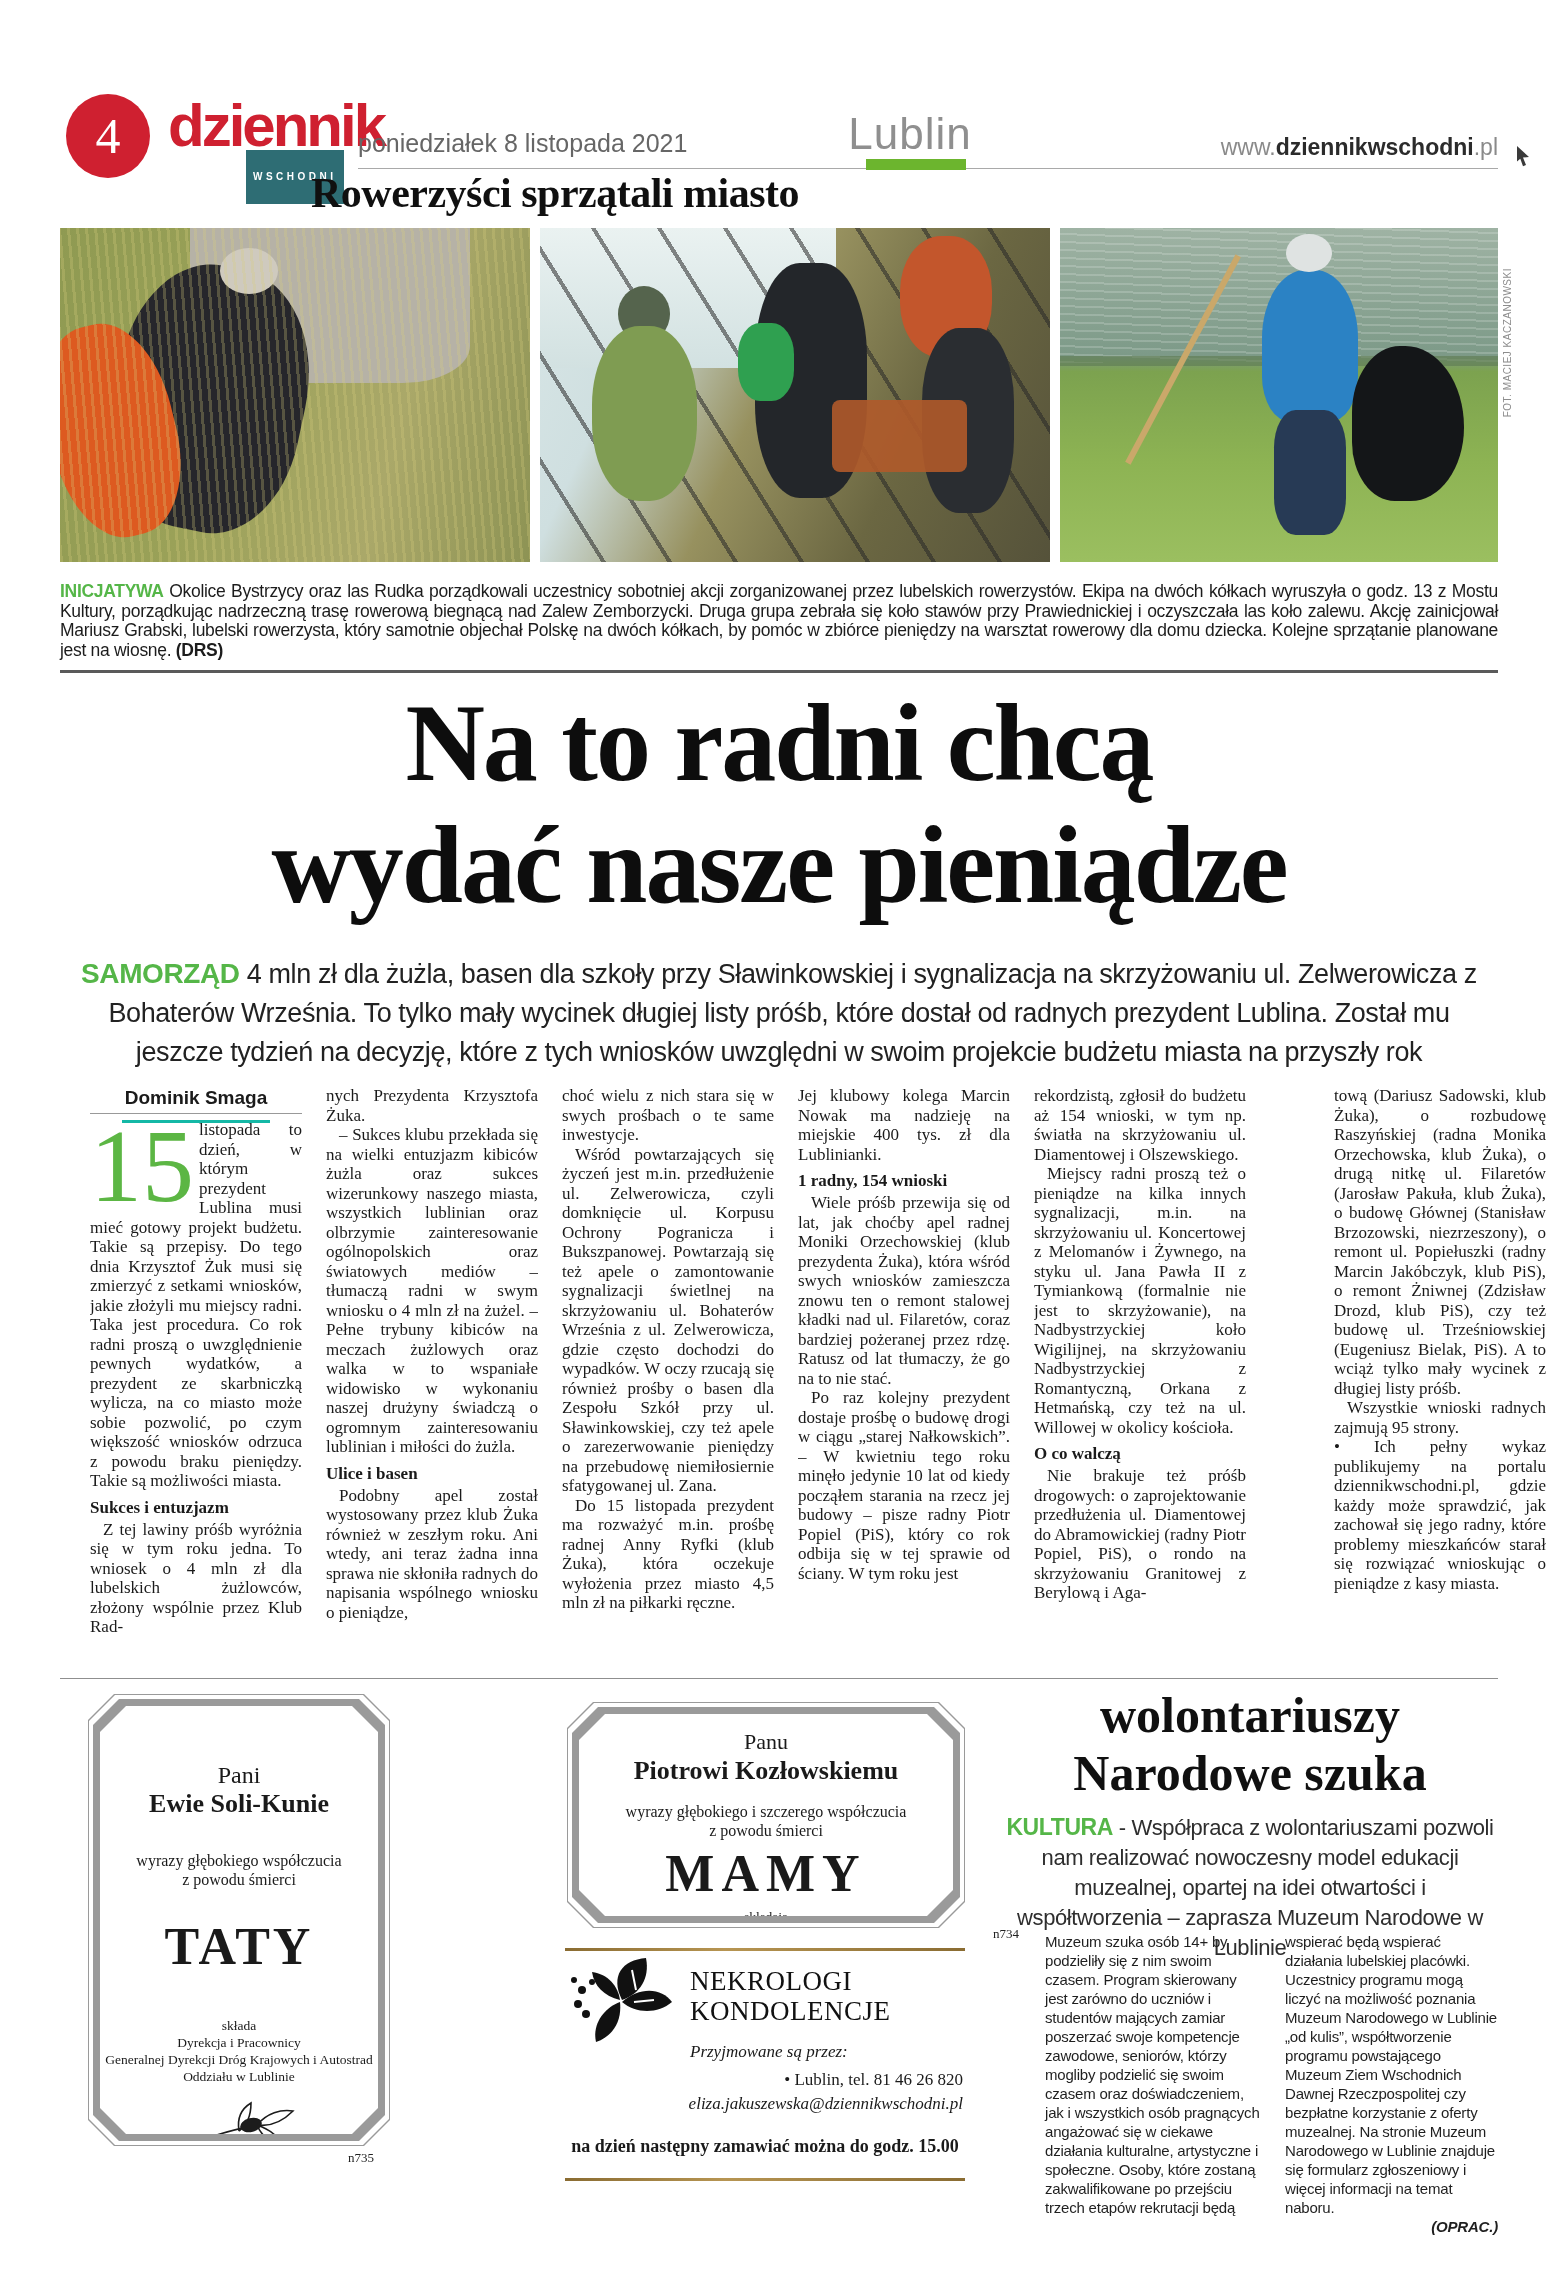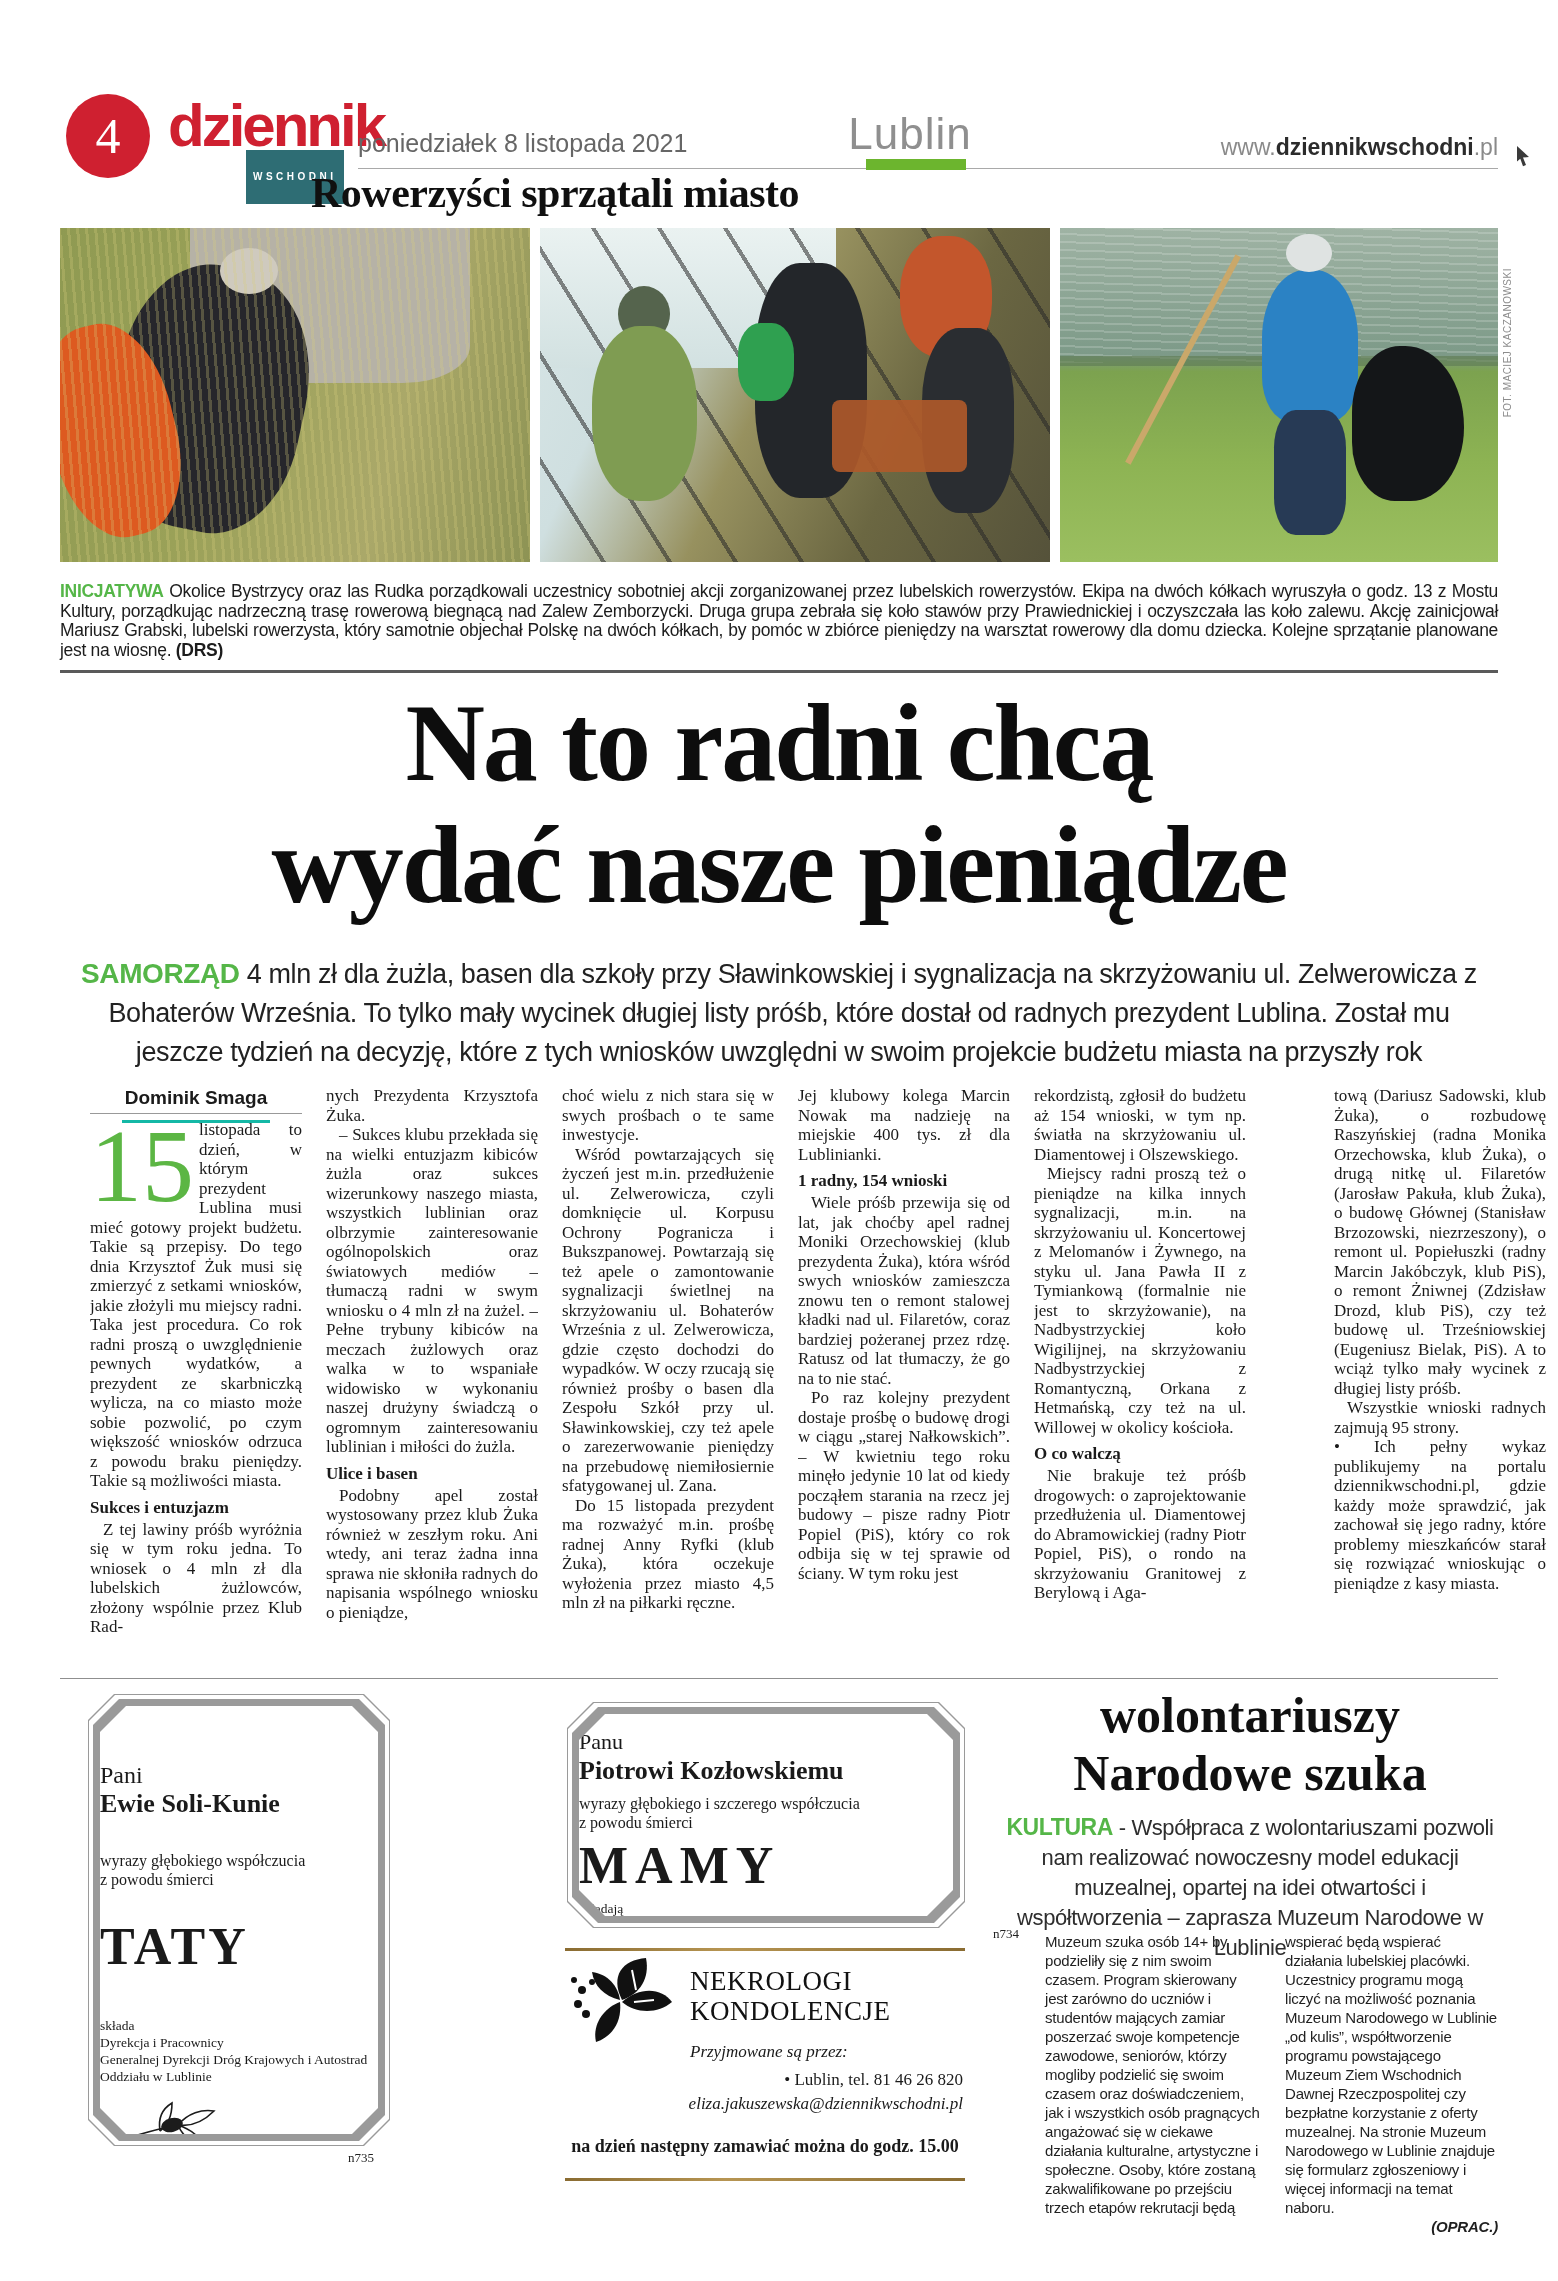--- a/index.html
+++ b/index.html
@@ -54,21 +54,21 @@
                border-bottom:3px solid #14b8a6;padding:0 3px 10px;margin-bottom:-2px;}
   .dropcap{float:left;font:400 104px/82px "Liberation Serif",serif;color:#5cb644;margin:5px 5px -4px 0;}
 
   
   .rule3{left:60px;top:1678px;width:1438px;height:1px;background:#8f8f8f;}
   .oct{clip-path:polygon(26px 0,calc(100% - 26px) 0,100% 26px,100% calc(100% - 26px),
        calc(100% - 26px) 100%,26px 100%,0 calc(100% - 26px),0 26px);}
   .obit-frame{background:#9a9a9a;}
   .obit-w1{position:absolute;inset:1px;background:#fff;}
   .obit-g2{position:absolute;inset:4px;background:#9a9a9a;}
-  .obit-w2{position:absolute;inset:7px;background:#fff;}
+  .obit-w2{position:absolute;inset:7px;background:#fff;text-align:center;}
   .obit-left{left:88px;top:1694px;width:302px;height:452px;}
   .obit-mid{left:567px;top:1702px;width:398px;height:226px;}
   .o-sal{font:400 24px/28px "Liberation Serif",serif;}
   .o-name{font:bold 26px/30px "Liberation Serif",serif;}
   .o-cond{font:400 16px/19px "Liberation Serif",serif;white-space:pre-line;}
   .o-big{font:bold 52px/56px "Liberation Serif",serif;letter-spacing:3px;}
   .o-from{font:400 13.5px/17px "Liberation Serif",serif;white-space:pre-line;}
   .adid{font:400 13px/15px "Liberation Serif",serif;color:#222;}
 
   .gold{height:3px;background:linear-gradient(90deg,#8a6c32,#b79552 40%,#8a6c32);}
@@ -219,21 +219,21 @@
     </div>
   </div>
   <div class="abs adid" style="left:348px;top:2150px">n735</div>
 
   <div class="abs obit-mid oct obit-frame">
     <div class="obit-w1 oct">
       <div class="obit-g2 oct">
         <div class="obit-w2 oct">
           <div class="o-sal" style="margin-top:14px;font-size:22px">Panu</div>
           <div class="o-name">Piotrowi Kozłowskiemu</div>
-          <div class="o-cond" style="margin-top:8px">wyrazy  głębokiego i szczerego współczucia
+          <div class="o-cond" style="margin-top:16px">wyrazy  głębokiego i szczerego współczucia
 z powodu śmierci</div>
           <div class="o-big" style="margin-top:6px;letter-spacing:7px">MAMY</div>
           <div class="o-from" style="margin-top:6px">składają
 Zarząd, Dyrekcja i  Pracownicy z MPWiK Sp. z o.o. w Lublinie.</div>
         </div>
       </div>
     </div>
   </div>
   <div class="abs adid" style="left:993px;top:1926px">n734</div>
 

